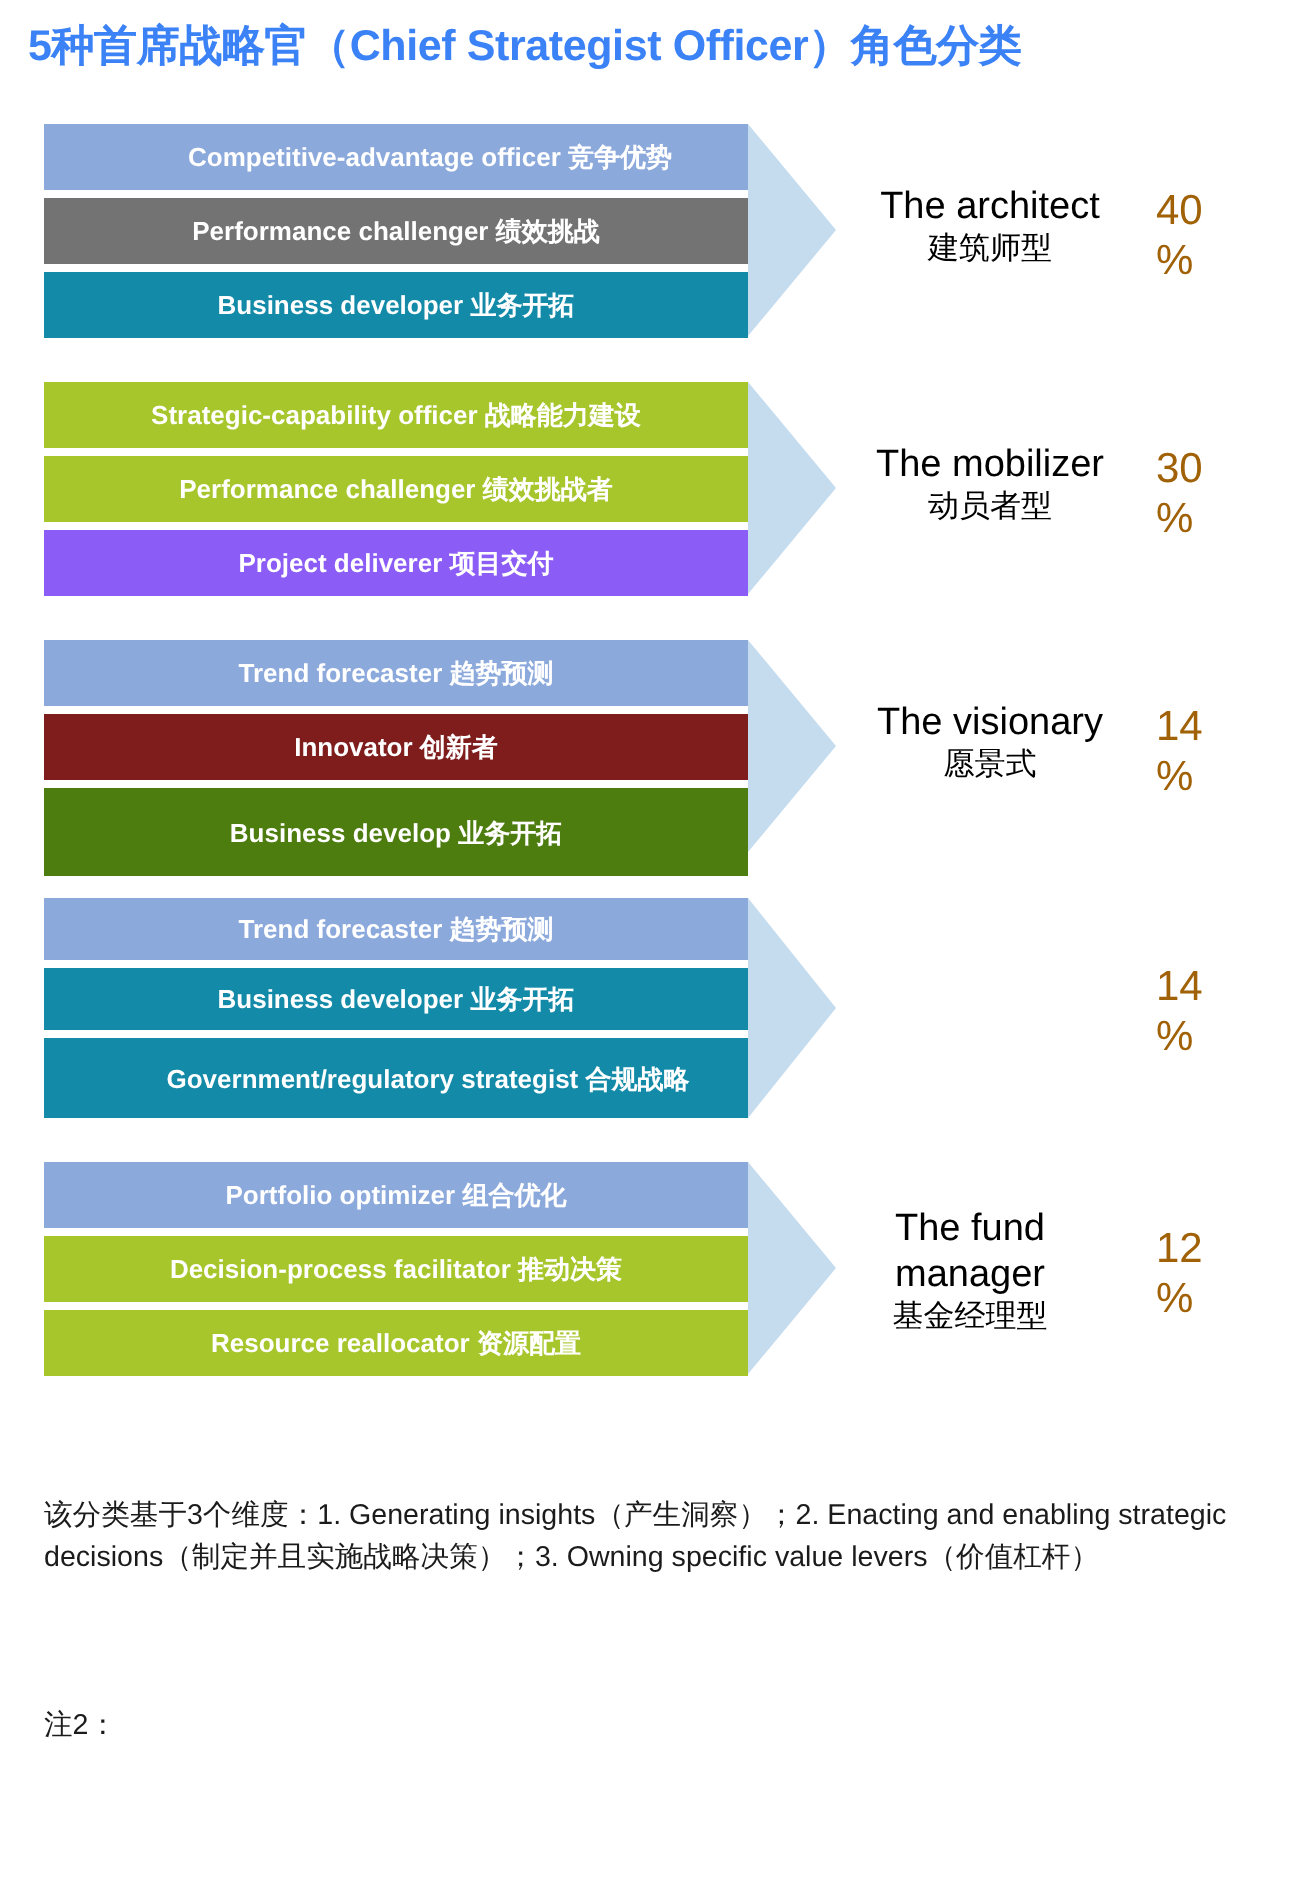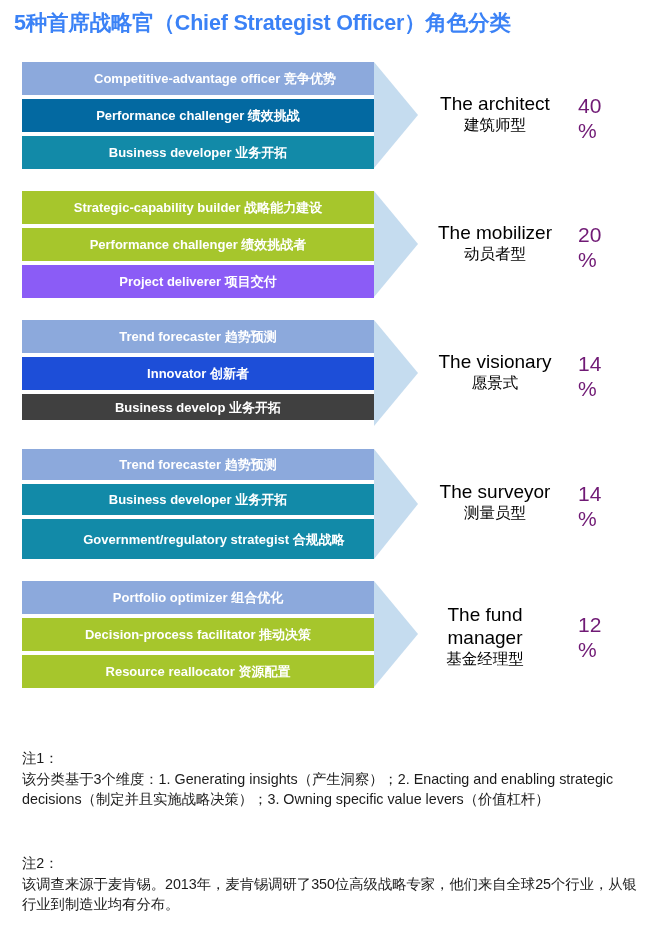--- a/index.html
+++ b/index.html
@@ -85,21 +85,21 @@
     font-size: 15.5px;
     line-height: 20px;
     display: block;
   }
 
   .pct {
     position: absolute;
     left: 578px;
     width: 66px;
     text-align: left;
-    color: #701a75;
+    color: #a16207;
     font-size: 21px;
     line-height: 25px;
   }
   .pct .sym { display: block; }
 
   .notes {
     position: absolute;
     left: 22px;
     width: 616px;
     color: #1b1b1b;
@@ -113,70 +113,67 @@
 </style>
 </head>
 <body>
 
 <div id="page-title">5种首席战略官（Chief Strategist Officer）角色分类</div>
 
 <div id="groups">
     <div class="group" style="height: 107px; margin-bottom: 22px;">
       <div class="bars">
         <div class="bar" style="height: 33px; background: rgb(140, 169, 220); padding-left: 40px;">Competitive-advantage officer 竞争优势</div>
-        <div class="bar" style="height: 33px; background: #0369a1;">Performance challenger 绩效挑战</div>
+        <div class="bar" style="height: 33px; background: #737373;">Performance challenger 绩效挑战</div>
         <div class="bar" style="height: 33px; background: rgb(18, 138, 168);">Business developer 业务开拓</div>
       </div>
       <div class="arrow" style="border-top-width: 53.5px; border-bottom-width: 53.5px; border-left-width: 44px; border-left-color: rgb(197, 220, 239);"></div>
       <div class="role" style="top: 29.5px;"><span>The architect</span><span class="cn">建筑师型</span></div>
       <div class="pct" style="top: 30.5px;"><span>40</span><span class="sym">%</span></div>
     </div>
     <div class="group" style="height: 107px; margin-bottom: 22px;">
       <div class="bars">
-        <div class="bar" style="height: 33px; background: rgb(166, 198, 44);">Strategic-capability builder 战略能力建设</div>
+        <div class="bar" style="height: 33px; background: rgb(166, 198, 44);">Strategic-capability officer 战略能力建设</div>
         <div class="bar" style="height: 33px; background: rgb(166, 198, 44);">Performance challenger 绩效挑战者</div>
         <div class="bar" style="height: 33px; background: #8b5cf6;">Project deliverer 项目交付</div>
       </div>
       <div class="arrow" style="border-top-width: 53.5px; border-bottom-width: 53.5px; border-left-width: 44px; border-left-color: rgb(197, 220, 239);"></div>
       <div class="role" style="top: 29.5px;"><span>The mobilizer</span><span class="cn">动员者型</span></div>
-      <div class="pct" style="top: 30.5px;"><span>20</span><span class="sym">%</span></div>
+      <div class="pct" style="top: 30.5px;"><span>30</span><span class="sym">%</span></div>
     </div>
     <div class="group" style="height: 107px; margin-bottom: 22px;">
       <div class="bars">
         <div class="bar" style="height: 33px; background: rgb(140, 169, 220);">Trend forecaster 趋势预测</div>
-        <div class="bar" style="height: 33px; background: #1d4ed8;">Innovator 创新者</div>
-        <div class="bar" style="height: 26px; background: #404040;">Business develop 业务开拓</div>
+        <div class="bar" style="height: 33px; background: #7f1d1d;">Innovator 创新者</div>
+        <div class="bar" style="height: 44px; background: #4d7c0f;">Business develop 业务开拓</div>
       </div>
       <div class="arrow" style="border-top-width: 53.5px; border-bottom-width: 53.5px; border-left-width: 44px; border-left-color: rgb(197, 220, 239);"></div>
       <div class="role" style="top: 29.5px;"><span>The visionary</span><span class="cn">愿景式</span></div>
       <div class="pct" style="top: 30.5px;"><span>14</span><span class="sym">%</span></div>
     </div>
     <div class="group" style="height: 110px; margin-bottom: 22px;">
       <div class="bars">
         <div class="bar" style="height: 31px; background: rgb(140, 169, 220);">Trend forecaster 趋势预测</div>
         <div class="bar" style="height: 31px; background: rgb(18, 138, 168);">Business developer 业务开拓</div>
         <div class="bar" style="height: 40px; background: rgb(18, 138, 168); padding-left: 38px;">Government/regulatory strategist 合规战略</div>
       </div>
       <div class="arrow" style="border-top-width: 55px; border-bottom-width: 55px; border-left-width: 44px; border-left-color: rgb(197, 220, 239);"></div>
-      <div class="role" style="top: 31px;"><span>The surveyor</span><span class="cn">测量员型</span></div>
       <div class="pct" style="top: 32px;"><span>14</span><span class="sym">%</span></div>
     </div>
     <div class="group" style="height: 107px; margin-bottom: 22px;">
       <div class="bars">
         <div class="bar" style="height: 33px; background: rgb(140, 169, 220);">Portfolio optimizer 组合优化</div>
         <div class="bar" style="height: 33px; background: rgb(166, 198, 44);">Decision-process facilitator 推动决策</div>
         <div class="bar" style="height: 33px; background: rgb(166, 198, 44);">Resource reallocator 资源配置</div>
       </div>
       <div class="arrow" style="border-top-width: 53.5px; border-bottom-width: 53.5px; border-left-width: 44px; border-left-color: rgb(197, 220, 239);"></div>
       <div class="role" style="top: 21.5px; width: 130px;"><span>The fund manager</span><span class="cn">基金经理型</span></div>
       <div class="pct" style="top: 30.5px;"><span>12</span><span class="sym">%</span></div>
     </div>
   </div>
 
 <div class="notes" id="note1">
-  <span class="note-label">注1：</span>
   <span class="note-body">该分类基于3个维度：1. Generating insights（产生洞察）；2. Enacting and enabling strategic decisions（制定并且实施战略决策）；3. Owning specific value levers（价值杠杆）</span>
 </div>
 
 <div class="notes" id="note2">
   <span class="note-label">注2：</span>
-  <span class="note-body">该调查来源于麦肯锡。2013年，麦肯锡调研了350位高级战略专家，他们来自全球25个行业，从银行业到制造业均有分布。</span>
 </div>
 
 </body></html>

